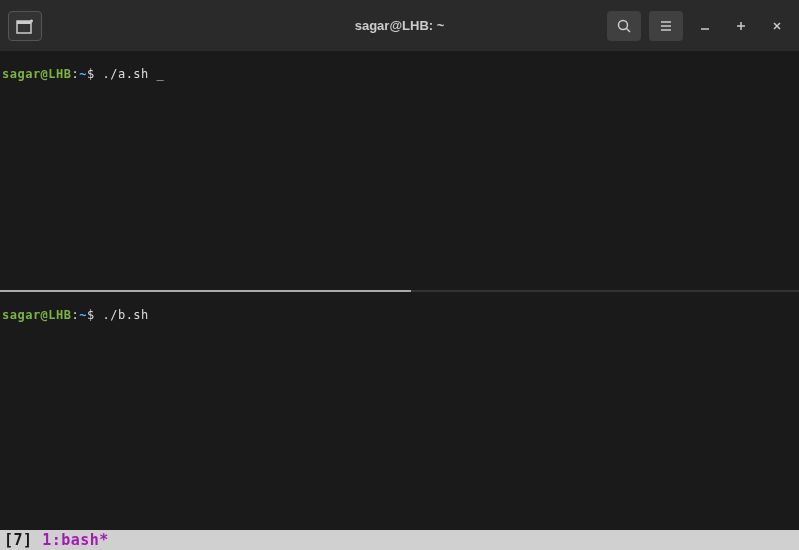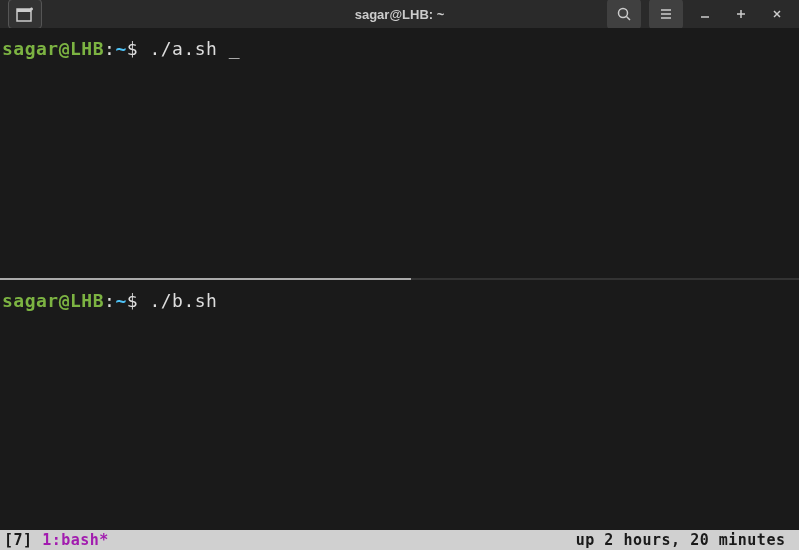--- a/index.html
+++ b/index.html
@@ -11,21 +11,21 @@
       width: 799px;
       height: 550px;
       background: #1a1a1a;
       font-family: "DejaVu Sans Mono", "Liberation Mono", monospace;
       font-size: 14px;
       overflow: hidden;
       display: flex;
       flex-direction: column;
     }
     .titlebar {
-      height: 28px;
+      height: 51px;
       background: #2a2a2a;
       display: flex;
       align-items: center;
       padding: 0 8px;
       position: relative;
     }
     .tab-button {
       width: 34px;
       height: 30px;
       border: 1px solid #555;
@@ -72,23 +72,23 @@
     }
     .terminal-area {
       flex: 1;
       display: flex;
       flex-direction: column;
       background: #1a1a1a;
       position: relative;
     }
     .pane {
       flex: 1;
-      padding: 9px 2px;
-      color: #ddd;
-      font-size: 18px;
+      padding: 16px 2px;
+      color: #ddd;
+      font-size: 12px;
       line-height: 1.3;
       overflow: hidden;
     }
     .pane-divider {
       height: 2px;
       background: #333;
       position: relative;
     }
     .pane-divider-active {
       position: absolute;
@@ -212,14 +212,13 @@
     <div class="pane-divider-active"></div>
   </div>
   <div class="pane">
     <div class="prompt-line"><span class="user-host">sagar@LHB</span><span class="colon">:</span><span class="path">~</span><span class="dollar">$ </span><span class="command-text">./b.sh</span></div>
   </div>
 </div>
 
 <div class="statusbar">
   <span class="status-left">[7] </span>
   <span class="status-window">1:bash*</span>
-  <span class="status-right">up 2 hours, 20 minutes </span>
 </div>
 
 </body></html>

